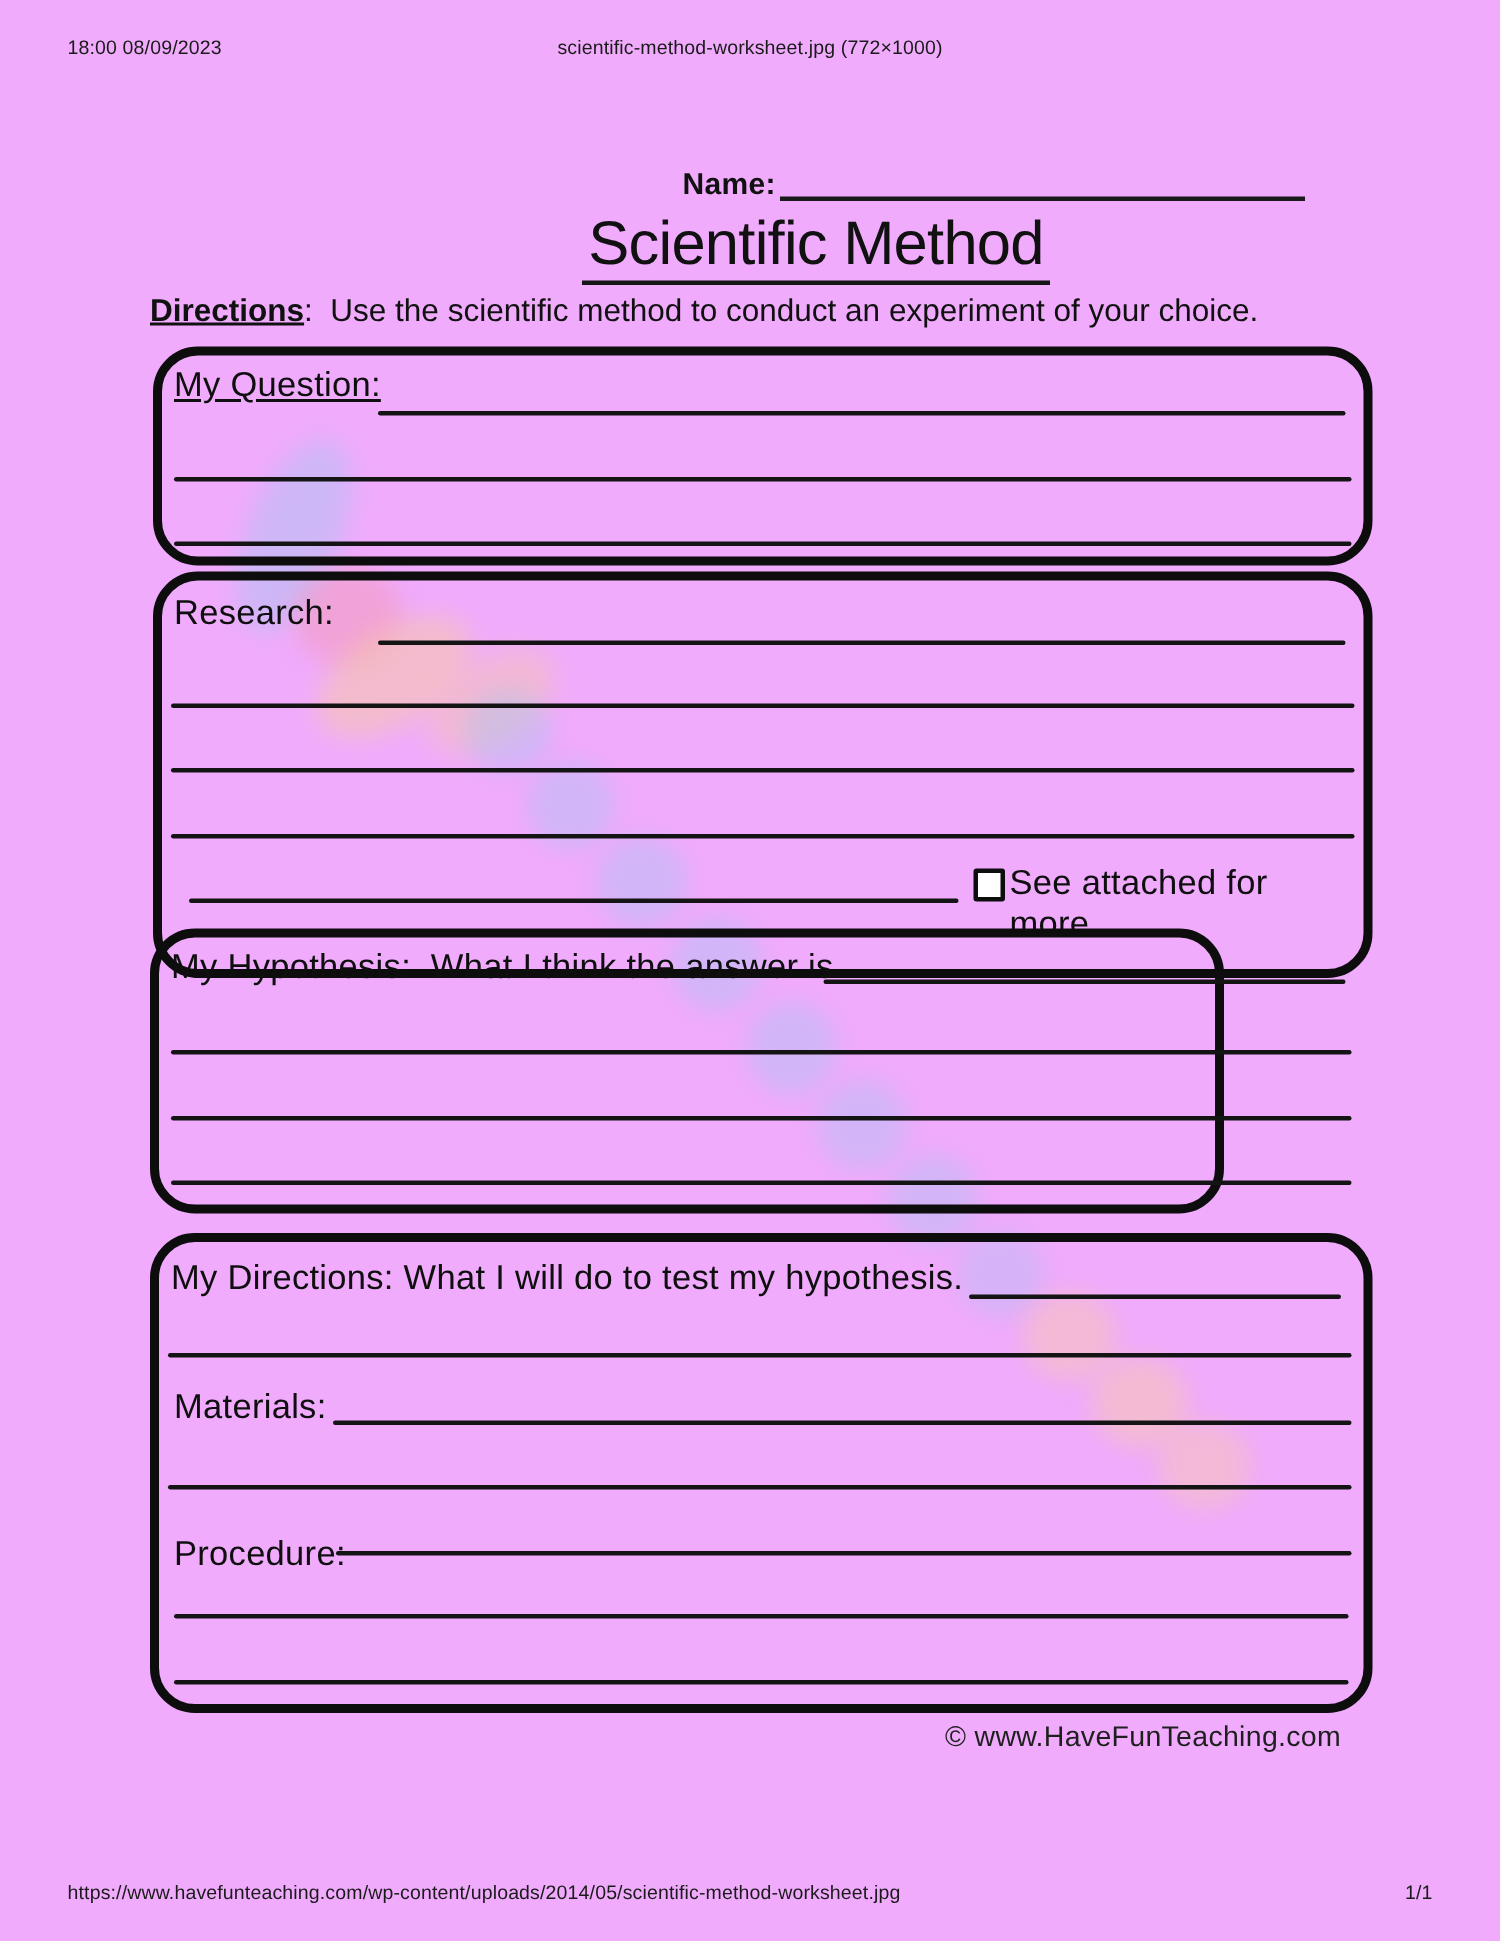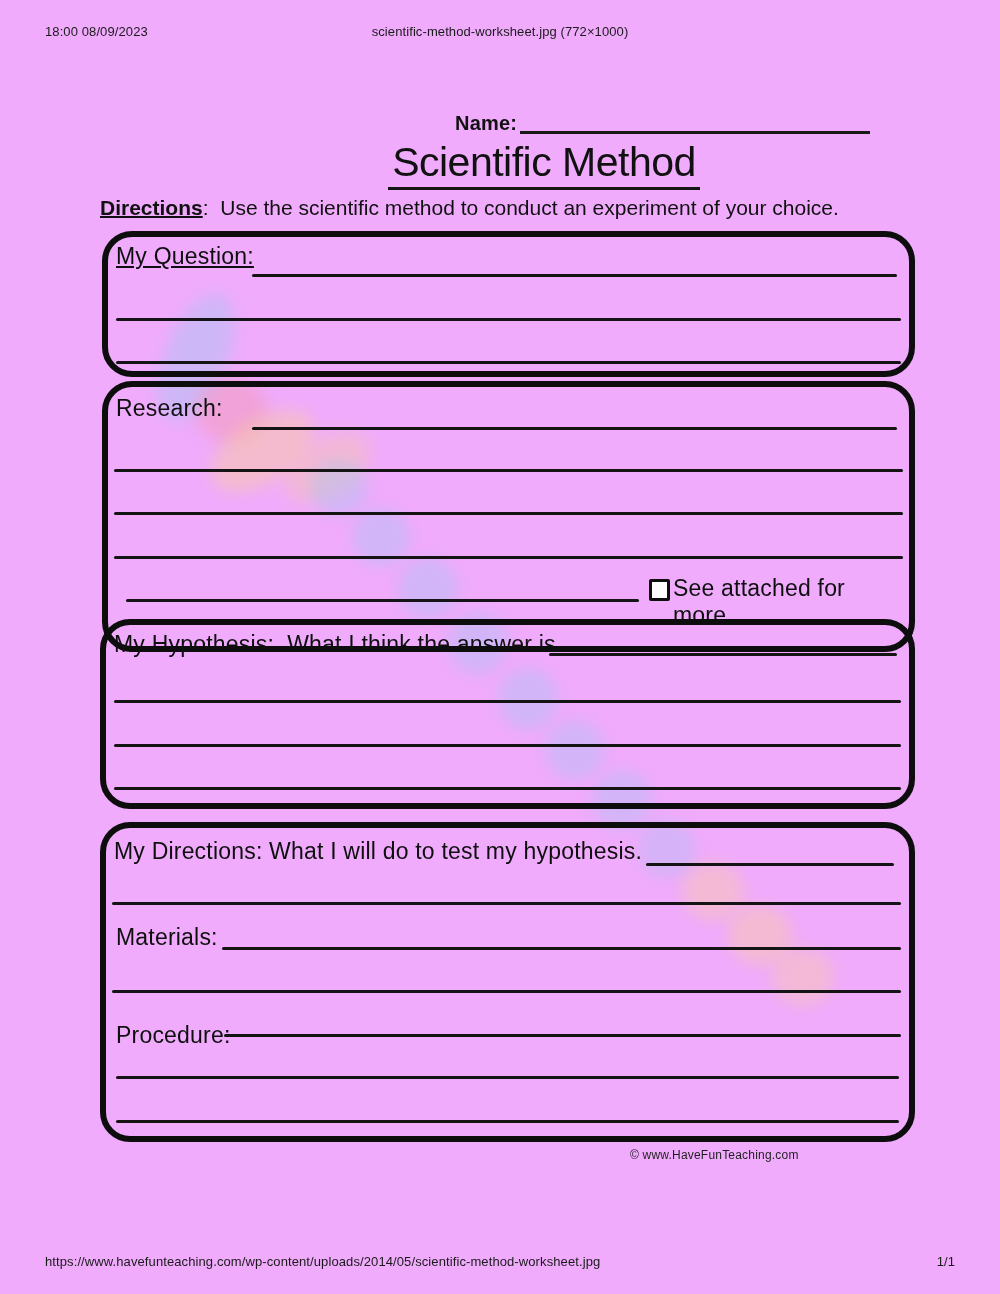--- a/index.html
+++ b/index.html
@@ -40,21 +40,21 @@
   .directions .dl{font-weight:700;text-decoration:underline;text-decoration-thickness:2px;}
   .box{
     position:absolute;
     border:6px solid #0d0d0d;
     border-radius:30px;
     background:transparent;
     box-sizing:border-box;
   }
   #box-question{left:102px;top:231px;width:813px;height:146px;}
   #box-research{left:102px;top:381px;width:813px;height:271px;}
-  #box-hypothesis{left:100px;top:619px;width:815px;height:190px;}
+  #box-hypothesis{left:100px;top:619px;width:716px;height:190px;}
   #box-experiment{left:100px;top:822px;width:815px;height:320px;}
   .box-label{
     position:absolute;
     font-size:23px;
     letter-spacing:0.2px;
     white-space:pre-wrap;
     color:#0f0f0f;
   }
   .line{
     position:absolute;height:3px;background:#141414;border-radius:2px;
@@ -62,21 +62,21 @@
   .chk{
     position:absolute;
     width:15px;height:16px;
     border:3px solid #0d0d0d;
     border-radius:2px;
     background:#fff;
     box-sizing:content-box;
   }
   .copyright{
     position:absolute;left:630px;top:1148px;
-    font-size:12px;color:#1f1f1f;letter-spacing:0.2px;
+    font-size:19px;color:#1f1f1f;letter-spacing:0.2px;
   }
 </style>
 </head>
 <body>
 
 <div class="page">
 
   <div>
     <div class="wm" style="left:165px;top:290px;width:62px;height:135px;background:rgba(155,200,240,0.40);filter:blur(8px);transform:rotate(22deg);"></div>
     <div class="wm" style="left:196px;top:378px;width:72px;height:66px;background:rgba(242,150,168,0.42);filter:blur(8px);"></div>

